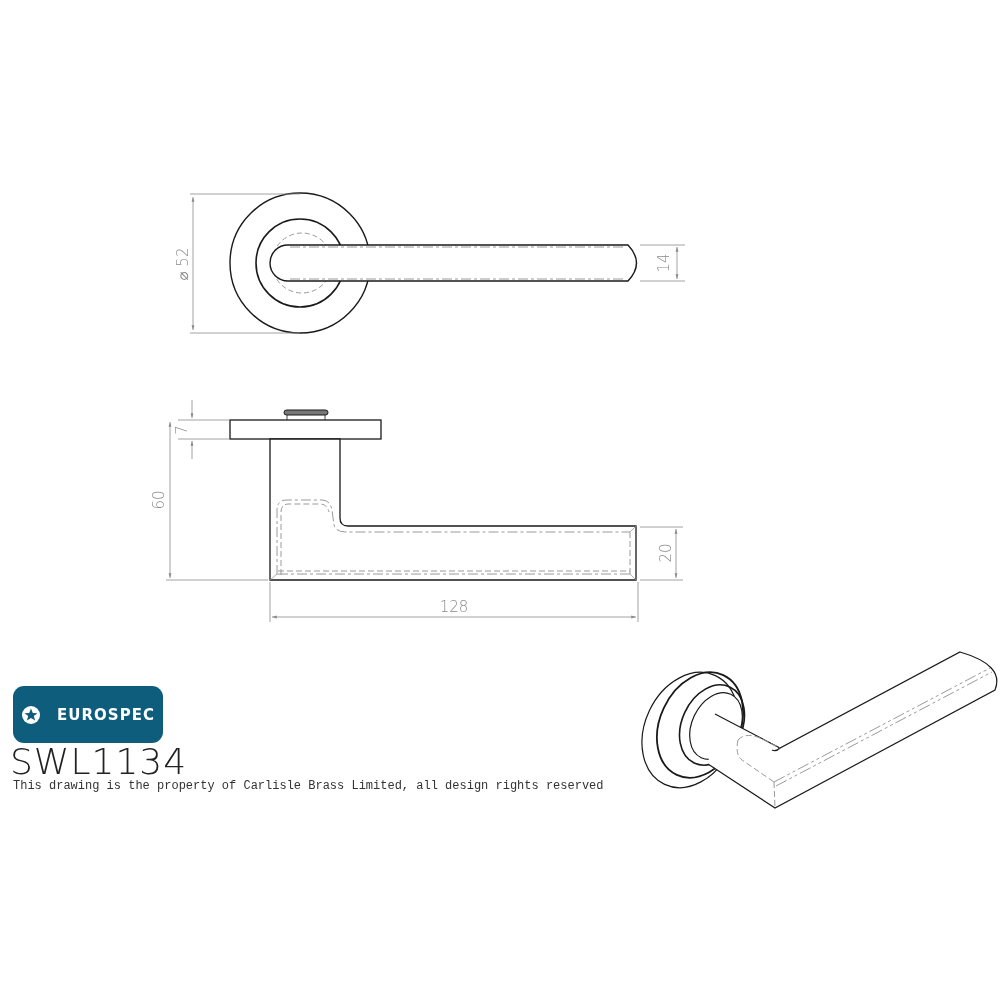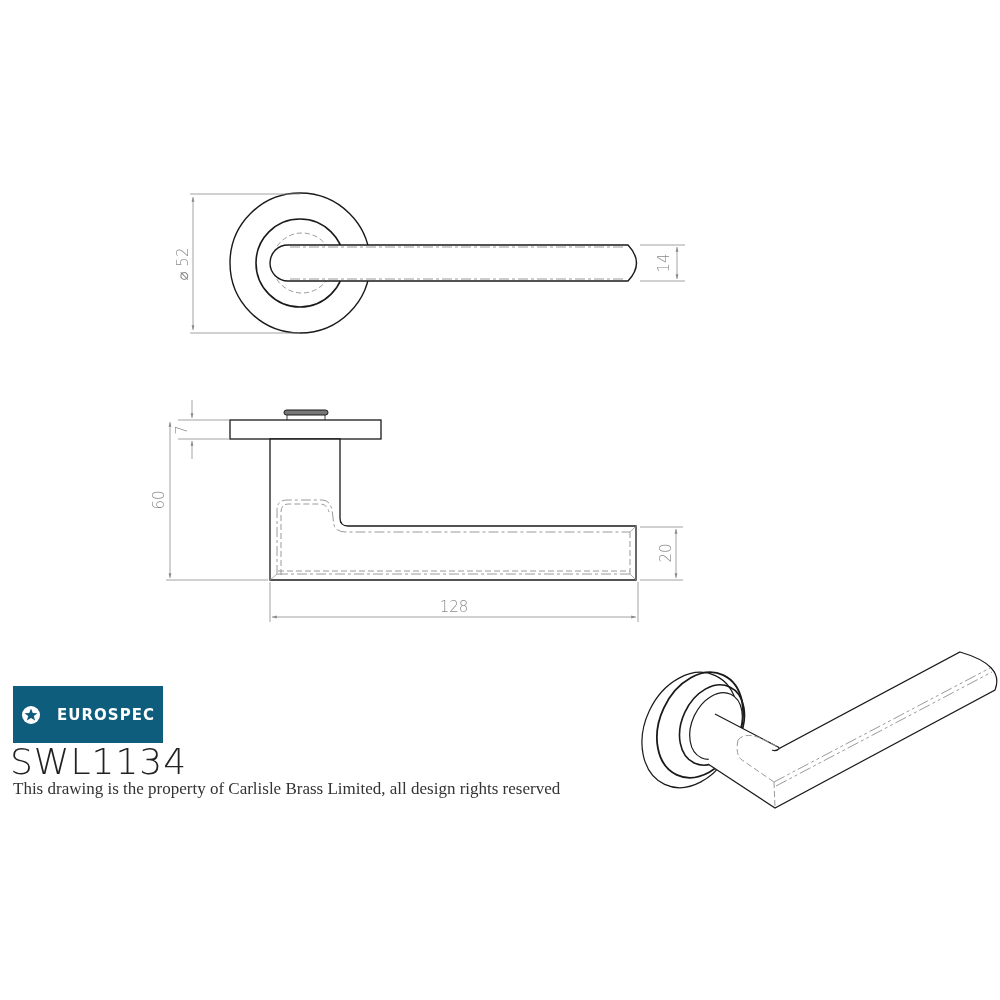--- a/index.html
+++ b/index.html
@@ -1,31 +1,31 @@
 <!DOCTYPE html>
 <html><head>
 <meta charset="utf-8">
 <style>
   html, body { margin: 0; padding: 0; background: #ffffff; }
   body { width: 1000px; height: 1000px; position: relative; overflow: hidden; font-family: "DejaVu Sans", sans-serif; }
   #drawing { position: absolute; left: 0; top: 0; width: 1000px; height: 1000px; }
   .dim-text { font-family: "DejaVu Sans", sans-serif; font-size: 15px; fill: #8a8a8a; font-weight: 300; }
   .logo {
     position: absolute; left: 13px; top: 686px; width: 150px; height: 57px;
-    background: #0f5d7d; display: flex; align-items: center; justify-content: center; gap: 16px;
+    background: #0f5d7d; display: flex; align-items: center; justify-content: center; gap: 16px; border-radius: 11px;
   }
   .logo-text { color: #ffffff; font-family: "DejaVu Sans", sans-serif; font-weight: bold; font-size: 15px; letter-spacing: 1px; }
   .logo-icon { width: 20px; height: 20px; }
   .part-code {
     position: absolute; left: 10px; top: 744px; font-family: "DejaVu Sans", sans-serif;
     font-size: 36px; font-weight: 300; color: #222; letter-spacing: 1px; line-height: 1;
   }
   .copyright {
-    position: absolute; left: 13px; top: 779px; font-family: Liberation Serif, serif;
-    font-size: 17px; color: #333; white-space: nowrap;
+    position: absolute; left: 13px; top: 779px; font-family: Liberation Mono, monospace;
+    font-size: 12px; color: #333; white-space: nowrap;
   }
 </style>
 </head>
 <body>
 
 <svg id="drawing" viewBox="0 0 1000 1000" xmlns="http://www.w3.org/2000/svg">
   <defs>
     <marker id="arr" viewBox="0 0 10 10" refX="10" refY="5" markerWidth="10" markerHeight="6" orient="auto-start-reverse">
       <path d="M0,2 L10,5 L0,8 z" fill="#8a8a8a"></path>
     </marker>

